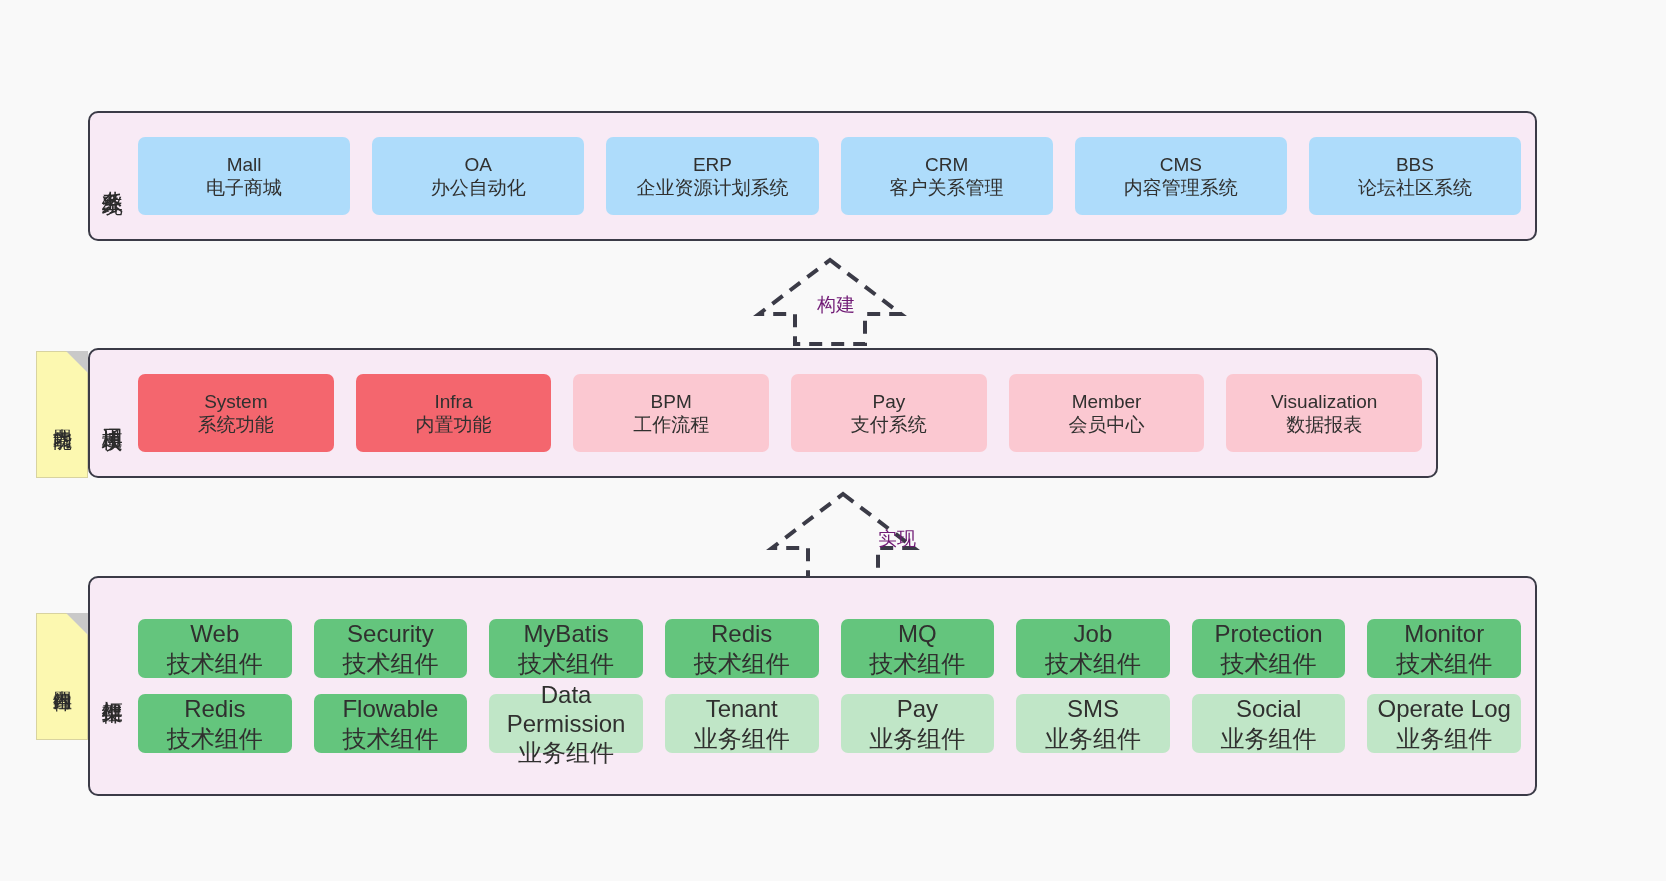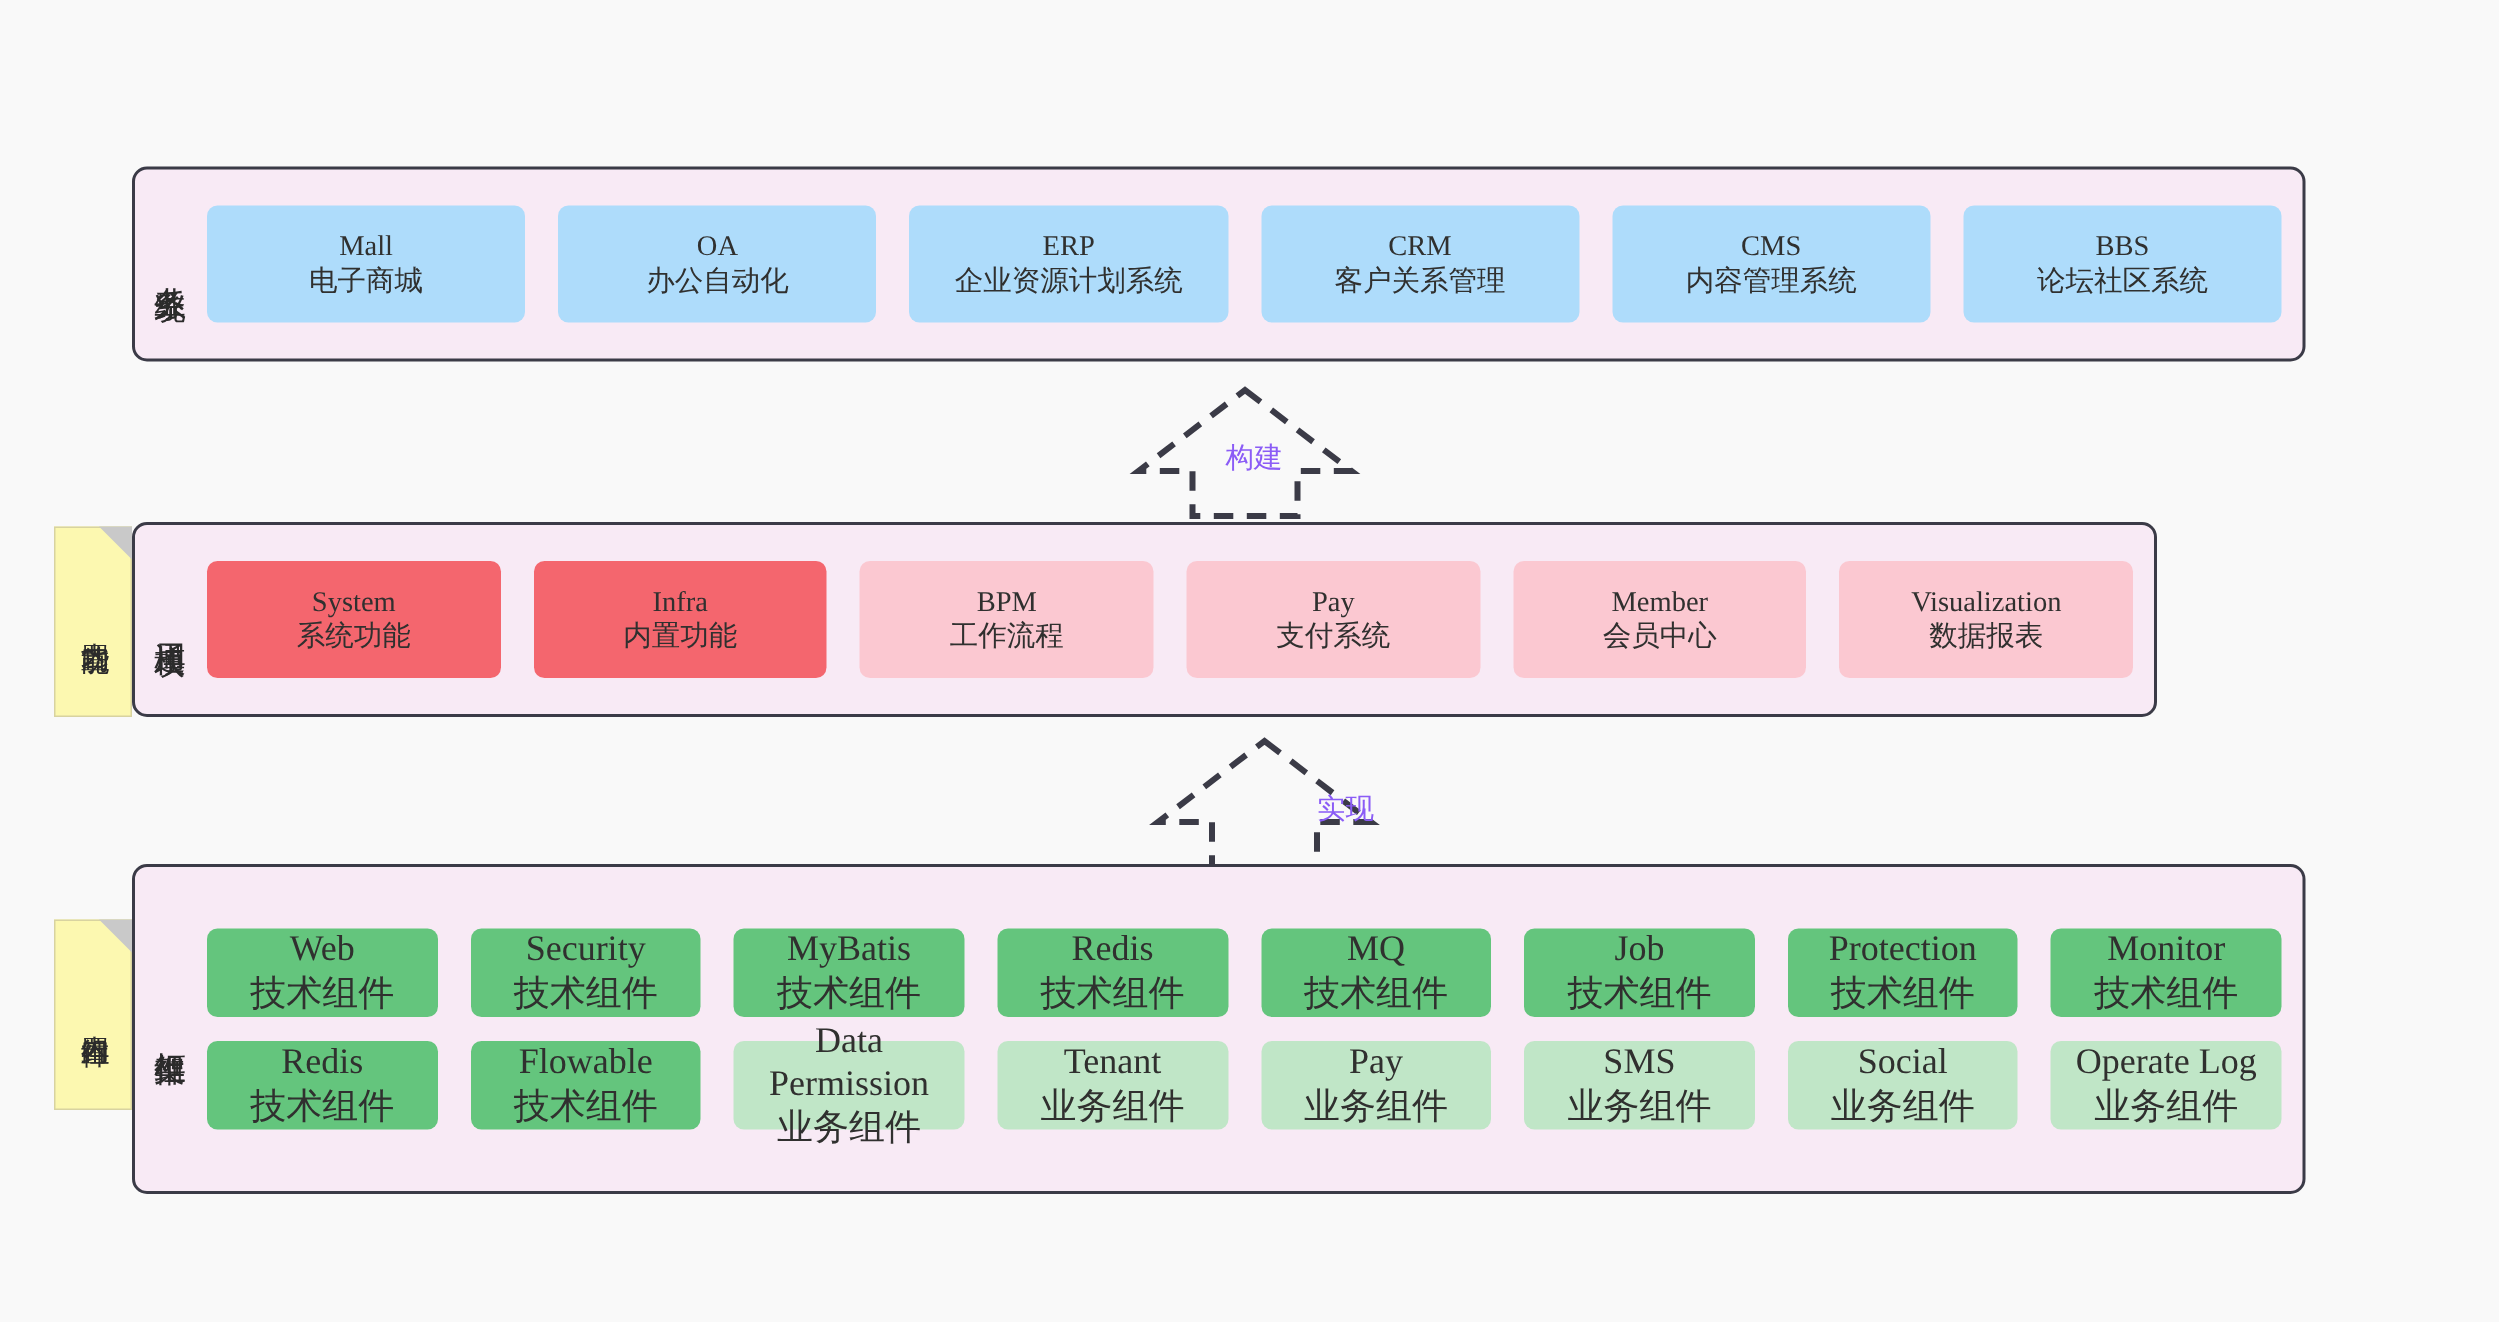--- a/index.html
+++ b/index.html
@@ -38,21 +38,20 @@
     color: #2b2b2b;
     white-space: pre;
   }
   .layer-body {
     flex: 1 1 auto;
     display: flex;
     flex-direction: column;
     justify-content: center;
     gap: 16px;
     padding: 0 14px 0 4px;
-    font-family: Liberation Serif, serif;
   }
   .row {
     display: flex;
     gap: 22px;
     justify-content: space-between;
   }
   .cell {
     flex: 1 1 0;
     border-radius: 7px;
     display: flex;
@@ -108,21 +107,21 @@
   }
   #note-common    { left: 36px; top: 351px; width: 52px; height: 127px; }
   #note-framework { left: 36px; top: 613px; width: 52px; height: 127px; }
 
   
   .arrow { position: absolute; }
   .arrow svg { display: block; overflow: visible; }
   .arrow-label {
     position: absolute;
     font-size: 19px;
-    color: #8b5cf6;
+    color: #701a75;
     background: transparent;
     white-space: nowrap;
   }
   #arrow-build  { left: 755px; top: 256px; width: 150px; height: 90px; }
   #arrow-build .arrow-label  { left: 62px; top: 36px; }
   #arrow-impl   { left: 768px; top: 490px; width: 150px; height: 90px; }
   #arrow-impl .arrow-label   { left: 62px; top: 36px; margin-left: 48px; }
 </style>
 </head>
 <body>

